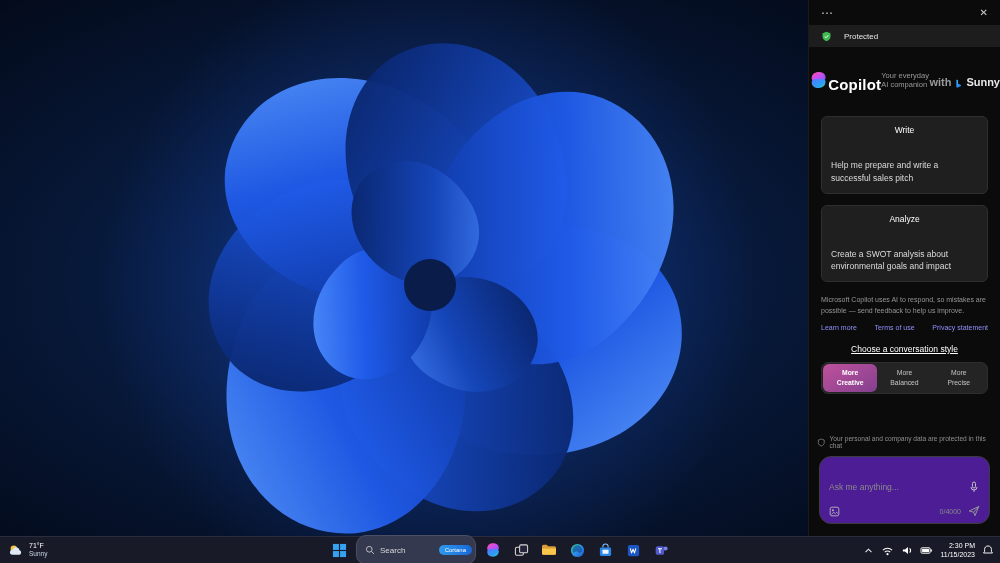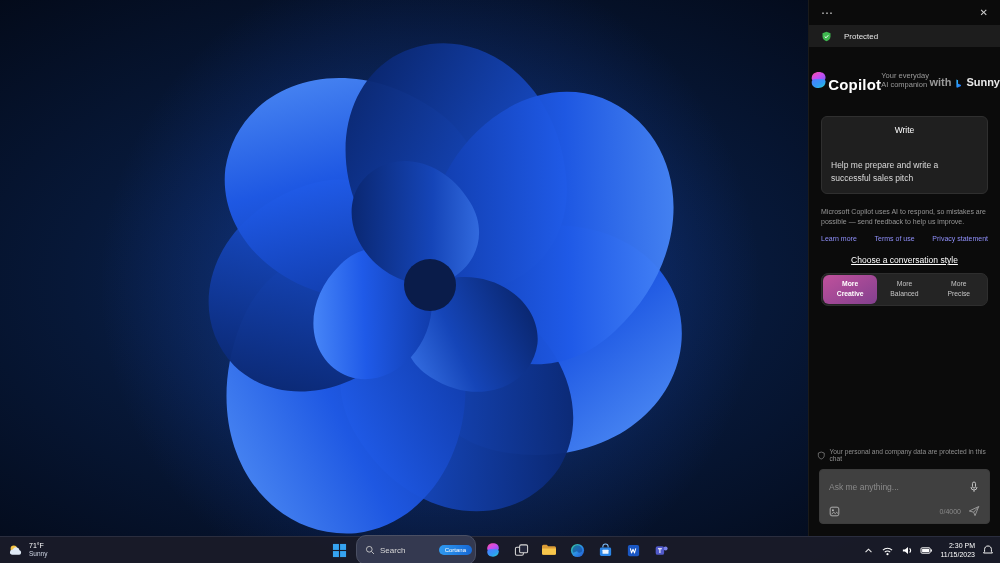--- a/index.html
+++ b/index.html
@@ -33,22 +33,22 @@
   .cp-links a { color:#8f8ffa; text-decoration:none; cursor:pointer; }
   .cp-style-h { font-size:8.5px; text-align:center; margin-top:13px; font-weight:400;text-decoration:underline; }
   .cp-picker { display:flex; margin:8px 12px 0; background:#242424; border:1px solid #2e2e2e;
                border-radius:7px; padding:1px; }
   .cp-style { flex:1; text-align:center; font-size:6.8px; line-height:1.5; color:#c4c4c4;
               padding:4px 0; border-radius:6px; cursor:pointer; }
   .cp-style.selected { background:linear-gradient(150deg,#c0519c,#83408f); color:#fff; font-weight:700; }
   .cp-spacer { flex:1 1 auto; }
   .cp-privacy { display:flex; align-items:center; justify-content:center; gap:4px;
                 margin:0 8px 7px; font-size:6.6px; color:#8f8f8f; }
-  .cp-input { margin:0 10px 12px; background:#404040; border:1px solid #3c3c3c;
-              border-radius:4px; padding:11px 9px 6px; flex:0 0 auto; }
+  .cp-input { margin:0 10px 12px; background:#4c1d95; border:1px solid #3c3c3c;
+              border-radius:12px; padding:24px 9px 6px; flex:0 0 auto; }
   .ci-top { display:flex; align-items:center; gap:6px; }
   .ci-field { flex:1; background:transparent; border:none; outline:none; color:#ddd;
               font-size:8.5px; font-family:"Liberation Sans", sans-serif; min-width:0; }
   .ci-field::placeholder { color:#8a8a8a; }
   .ci-bottom { display:flex; align-items:center; gap:7px; margin-top:12px; }
   .ci-counter { margin-left:auto; font-size:7px; color:#8a8a8a; }
   .iconbtn { display:flex; align-items:center; justify-content:center; cursor:pointer; }
 
   
   .taskbar { position:absolute; left:0; right:0; bottom:0; height:27px;
@@ -162,20 +162,24 @@
           <path d="M3.2,0.8 L5.4,1.6 V6.2 L8.8,7.6 C9.6,8 9.6,9.2 8.8,9.7 L5,11.4 C4,11.9 3.2,11.3 3.2,10.2 Z" fill="url(#bngG)"></path>
         </svg>
         <span class="bing-name">Sunny</span>
       </div>
     </div>
 
     <div class="card first">
       <div class="card-title">Write</div>
       <div class="card-body">Help me prepare and write a successful sales pitch</div>
     </div>
+    <div class="card">
+      <div class="card-title">Analyze</div>
+      <div class="card-body">Create a SWOT analysis about environmental goals and impact</div>
+    </div>
 
     <div class="cp-disclaimer">Microsoft Copilot uses AI to respond, so mistakes are possible — send feedback to help us improve.</div>
 
     <div class="cp-links">
       <a>Learn more</a>
       <a>Terms of use</a>
       <a>Privacy statement</a>
     </div>
 
     <div class="cp-style-h">Choose a conversation style</div>

